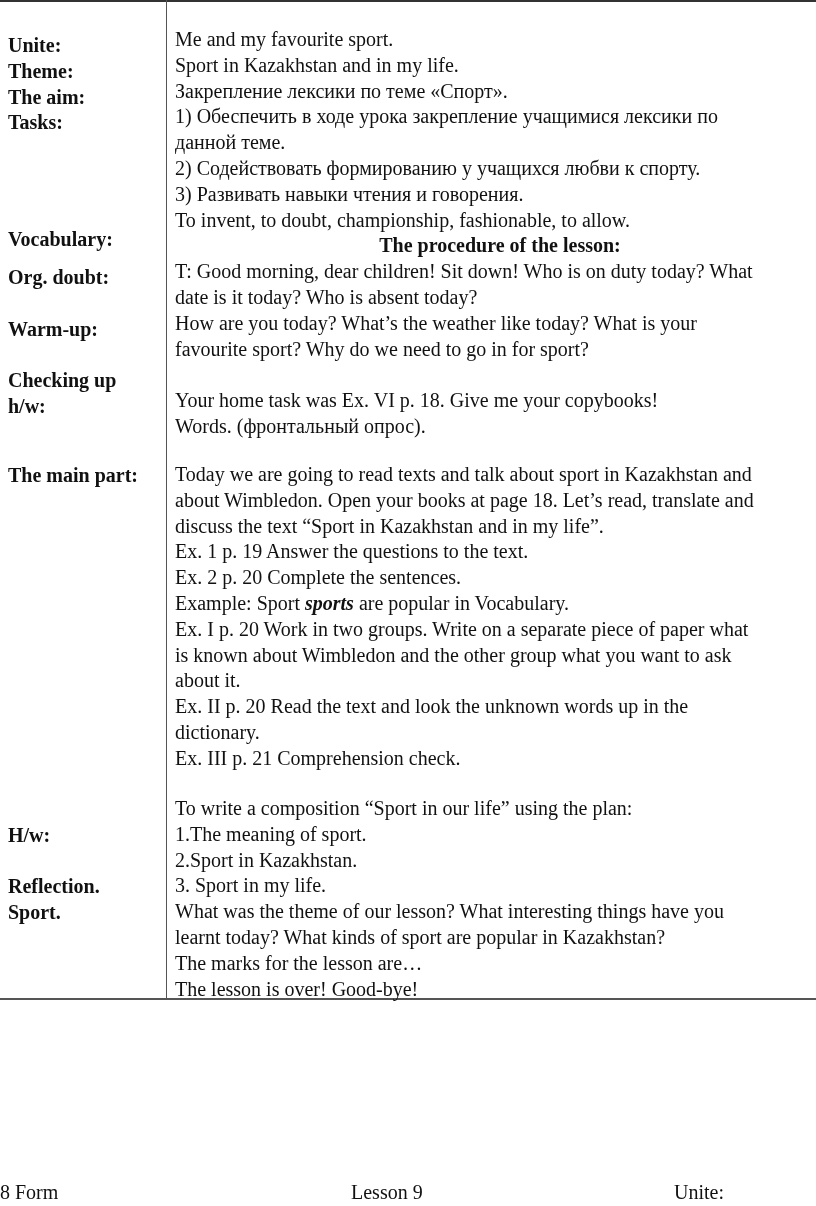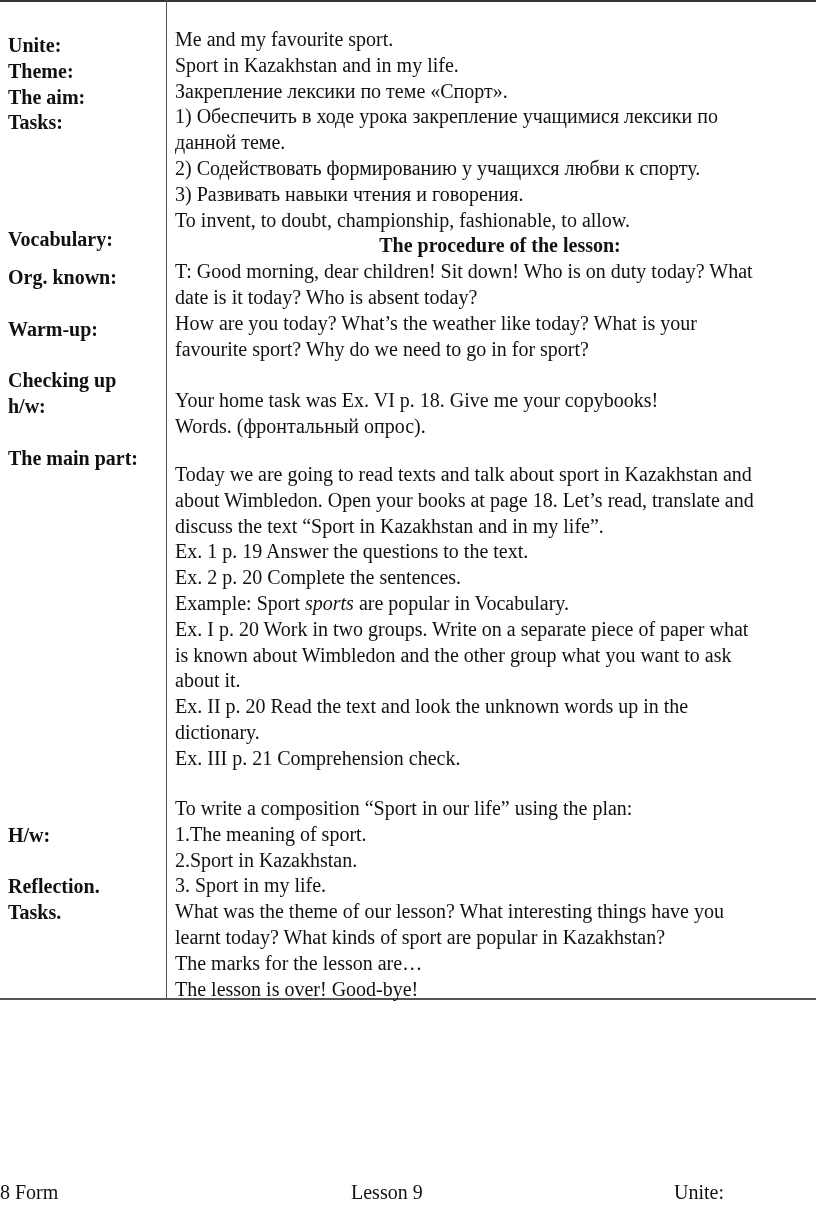--- a/index.html
+++ b/index.html
@@ -5,43 +5,43 @@
   html, body { margin:0; padding:0; background:#ffffff; }
   body { width:816px; height:1206px; position:relative; overflow:hidden;
          font-family:"Liberation Serif", "DejaVu Serif", serif; color:#111; }
   .top-rule { position:absolute; left:0; top:0; width:816px; height:2px; background:#333; }
   .bottom-rule { position:absolute; left:0; top:998px; width:816px; height:2px; background:#555; }
   .v-rule { position:absolute; left:166px; top:0; width:1px; height:1000px; background:#555; }
   .label { position:absolute; left:8px; font-weight:bold; font-size:20px; line-height:26px; white-space:nowrap;margin-top:8px; }
   .content { position:absolute; left:175px; width:660px; font-size:20px; line-height:25.8px; white-space:nowrap; }
   .line { display:block; height:25.8px; }
   .center { text-align:center; font-weight:bold; width:650px; }
-  .bi { font-weight:normal; font-style:italic;margin-top:40px; }
+  .bi { font-weight:bold; font-style:italic;margin-top:40px; }
   .footer { position:absolute; top:1179px; font-weight:normal; font-size:20px; line-height:26px; }
 </style>
 </head>
 <body>
 
 <div class="top-rule"></div>
 <div class="v-rule"></div>
 <div class="bottom-rule"></div>
 
 <div class="label" style="top:24px">Unite:</div>
 <div class="label" style="top:50px">Theme:</div>
 <div class="label" style="top:76px">The aim:</div>
 <div class="label" style="top:101px">Tasks:</div>
 <div class="label" style="top:218px">Vocabulary:</div>
-<div class="label" style="top:256px">Org. known:</div>
+<div class="label" style="top:256px">Org. doubt:</div>
 <div class="label" style="top:308px">Warm-up:</div>
 <div class="label" style="top:359px">Checking up</div>
 <div class="label" style="top:385px">h/w:</div>
-<div class="label" style="top:437px">The main part:</div>
+<div class="label" style="top:454px">The main part:</div>
 <div class="label" style="top:814px">H/w:</div>
 <div class="label" style="top:865px">Reflection.</div>
-<div class="label" style="top:891px">Tasks.</div>
+<div class="label" style="top:891px">Sport.</div>
 
 <div class="content" style="top:27px">
   <span class="line">Me and my favourite sport.</span>
   <span class="line">Sport in Kazakhstan and in my life.</span>
   <span class="line">Закрепление лексики по теме «Спорт».</span>
   <span class="line">1) Обеспечить в ходе урока закрепление учащимися лексики по</span>
   <span class="line">данной теме.</span>
   <span class="line">2) Содействовать формированию у учащихся любви к спорту.</span>
   <span class="line">3) Развивать навыки чтения и говорения.</span>
   <span class="line">To invent, to doubt, championship, fashionable, to allow.</span>

